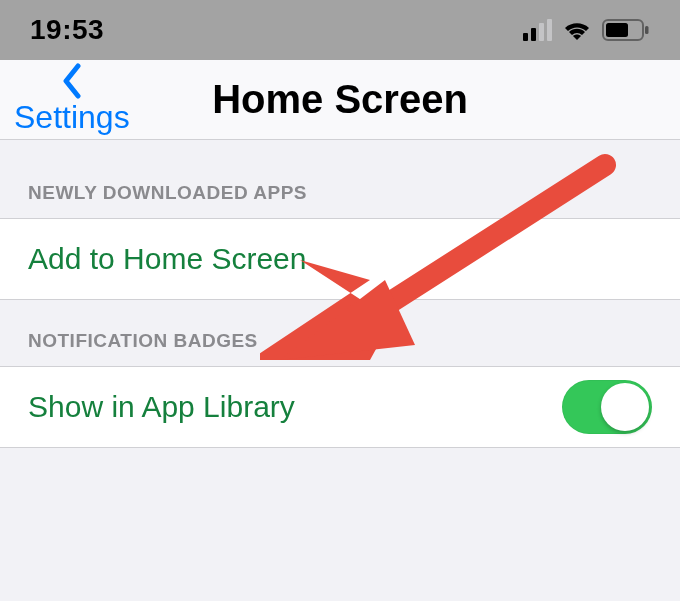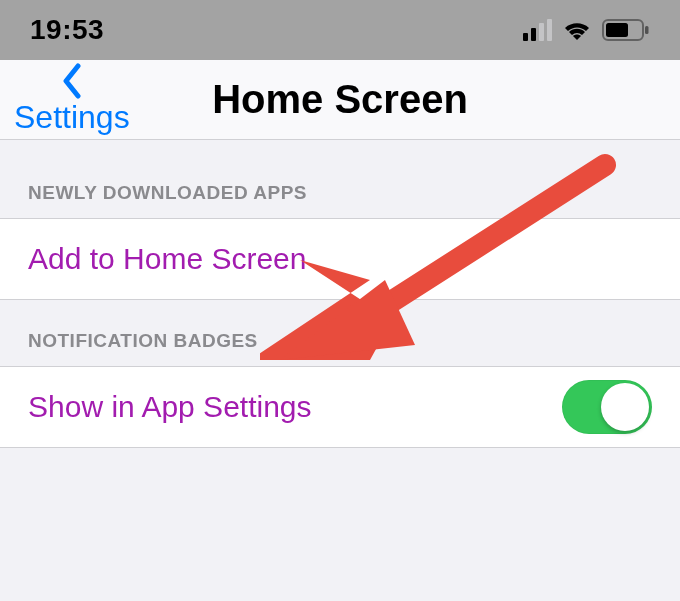--- a/index.html
+++ b/index.html
@@ -101,21 +101,21 @@
     border-top: 1px solid #d0d0d4;
     border-bottom: 1px solid #d0d0d4;
   }
   .row {
     min-height: 80px;
     padding: 0 28px;
     display: flex;
     align-items: center;
     justify-content: space-between;
     font-size: 30px;
-    color: #a21caf;
+    color: #15803d;
     position: relative;
     cursor: pointer;
   }
   .row + .row::before {
     content: "";
     position: absolute;
     top: 0; left: 28px; right: 0;
     height: 1px;
     background: #d8d8dc;
   }
@@ -187,21 +187,21 @@
 <div class="section-header">NEWLY DOWNLOADED APPS</div>
 <div class="group">
   <div class="row">
     <span>Add to Home Screen</span>
   </div>
 </div>
 
 <div class="section-header tight">NOTIFICATION BADGES</div>
 <div class="group">
   <div class="row">
-    <span>Show in App Settings</span>
+    <span>Show in App Library</span>
     <div class="toggle">
       <div class="knob"></div>
     </div>
   </div>
 </div>
 
 <svg class="annotation-arrow" viewBox="0 0 370 230">
   <line x1="345" y1="15" x2="95" y2="175" stroke="#e84c3d" stroke-width="22" stroke-linecap="round"></line>
   <polygon points="10,215 130,135 60,115 152,175 130,215" fill="#e84c3d" transform="translate(-20,-5)"></polygon>
   <polygon points="20,210 125,130 155,195" fill="#e84c3d"></polygon>

